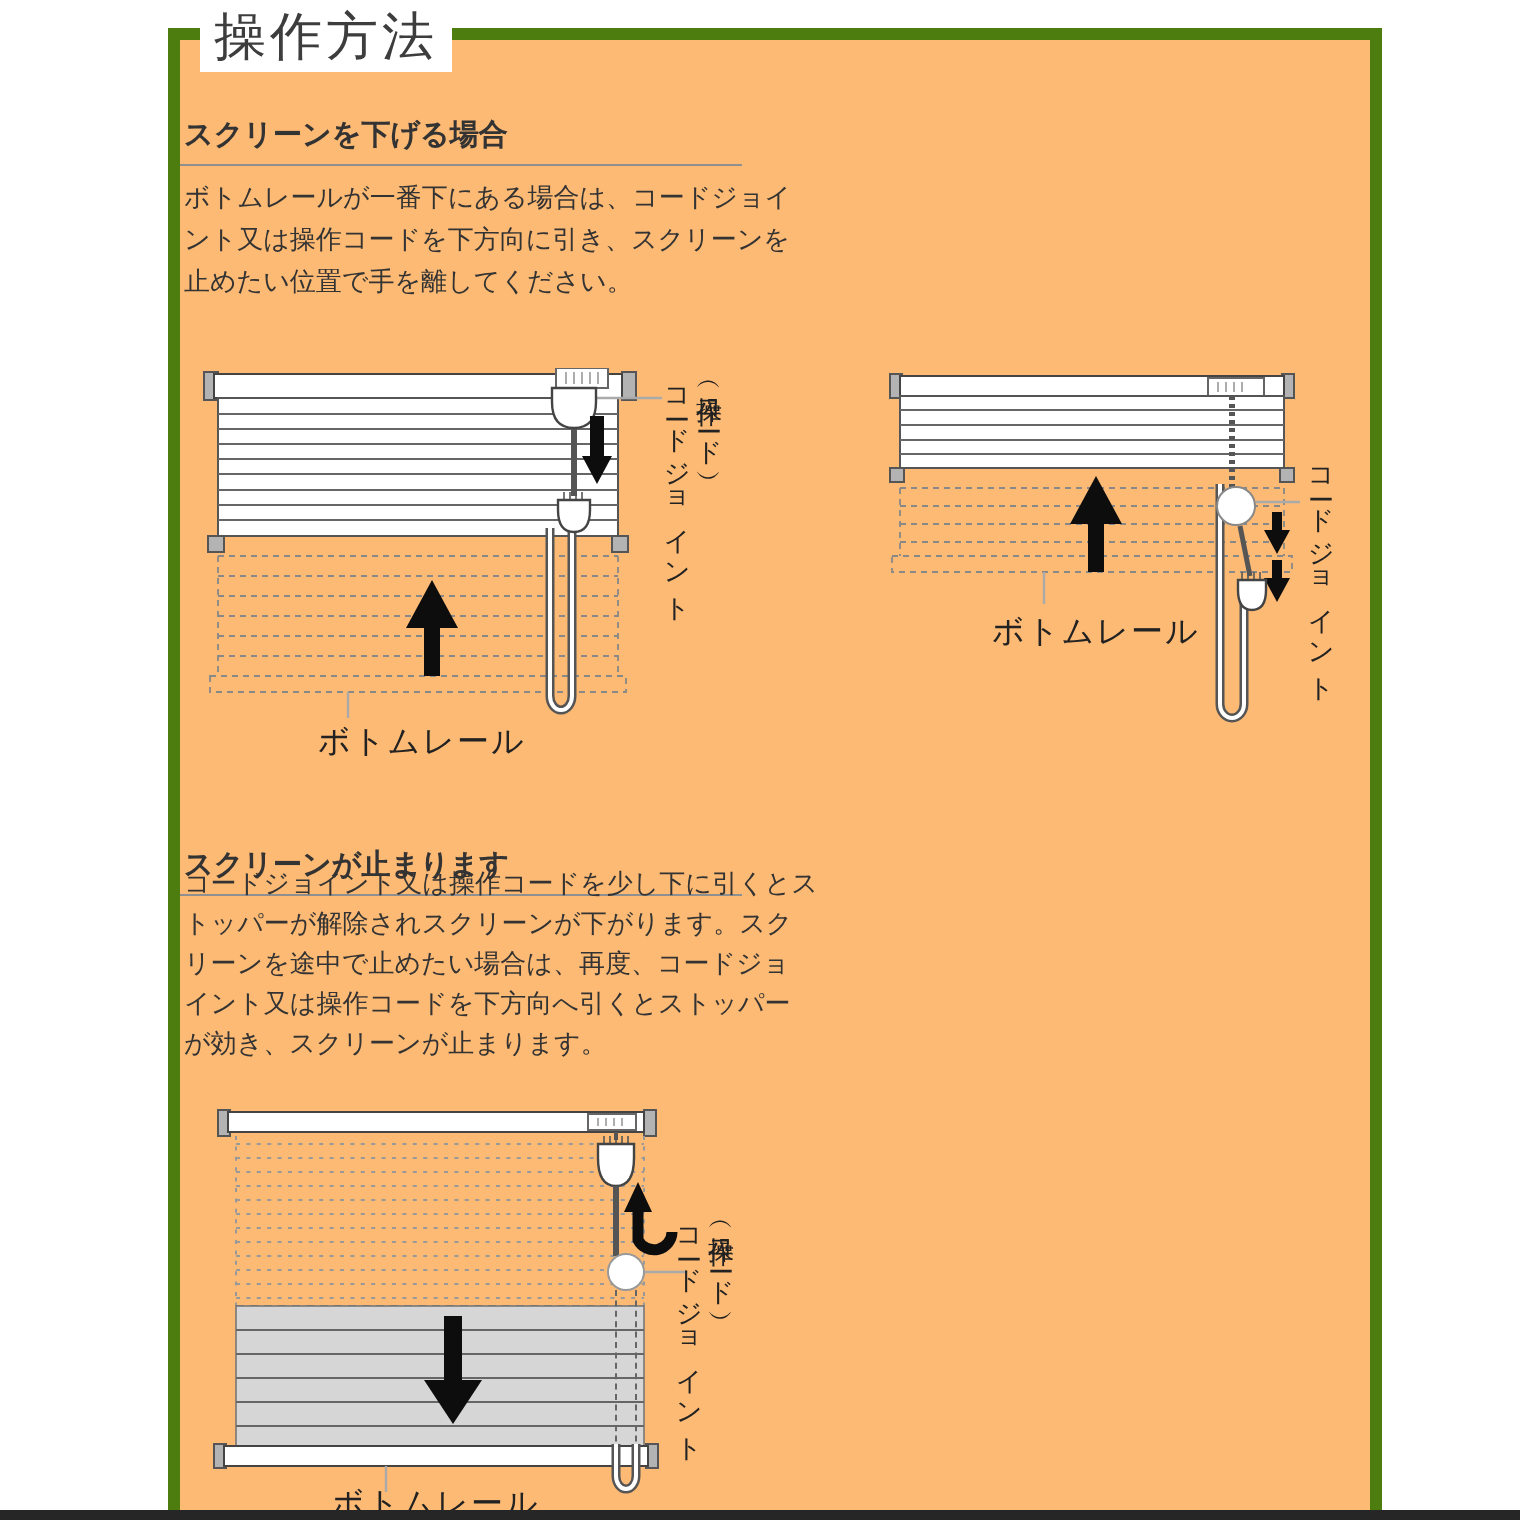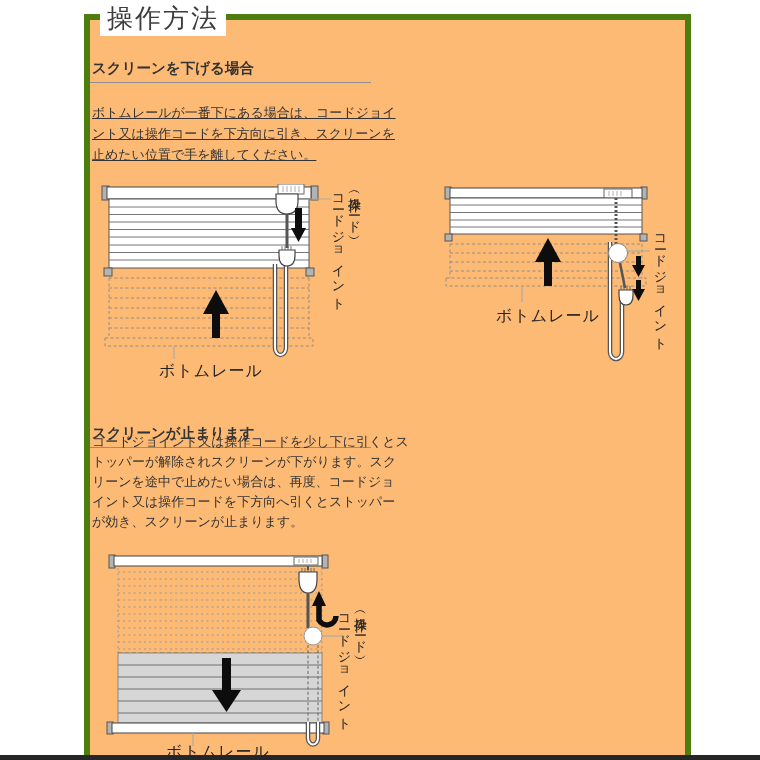--- a/index.html
+++ b/index.html
@@ -22,21 +22,21 @@
 </head>
 <body>
 
 <div class="canvas">
 
   <div class="frame">
     <div class="frame-title">操作方法</div>
 
     <div class="sec-heading" style="left:2px;top:39px;">スクリーンを下げる場合</div>
     <div class="sec-underline" style="left:0;top:62px;width:281px;"></div>
-    <div class="body-text" style="left:2px;top:82px;width:316px;text-decoration:underline;">ボトムレールが一番下にある場合は、コードジョイ
+    <div class="body-text" style="left:2px;top:68px;width:316px;">ボトムレールが一番下にある場合は、コードジョイ
 ント又は操作コードを下方向に引き、スクリーンを
 止めたい位置で手を離してください。</div>
 
     <svg class="diagram" style="left:8px;top:164px;" width="235" height="190" viewBox="0 0 235 190">
       <g>
         <rect x="4" y="2" width="7" height="14" fill="#b3b3b3" stroke="#555" stroke-width="1"></rect>
         <rect x="213" y="2" width="7" height="14" fill="#b3b3b3" stroke="#555" stroke-width="1"></rect>
         <rect x="9" y="3" width="204" height="12" fill="#fff" stroke="#444" stroke-width="1"></rect>
       </g>
       <g>

